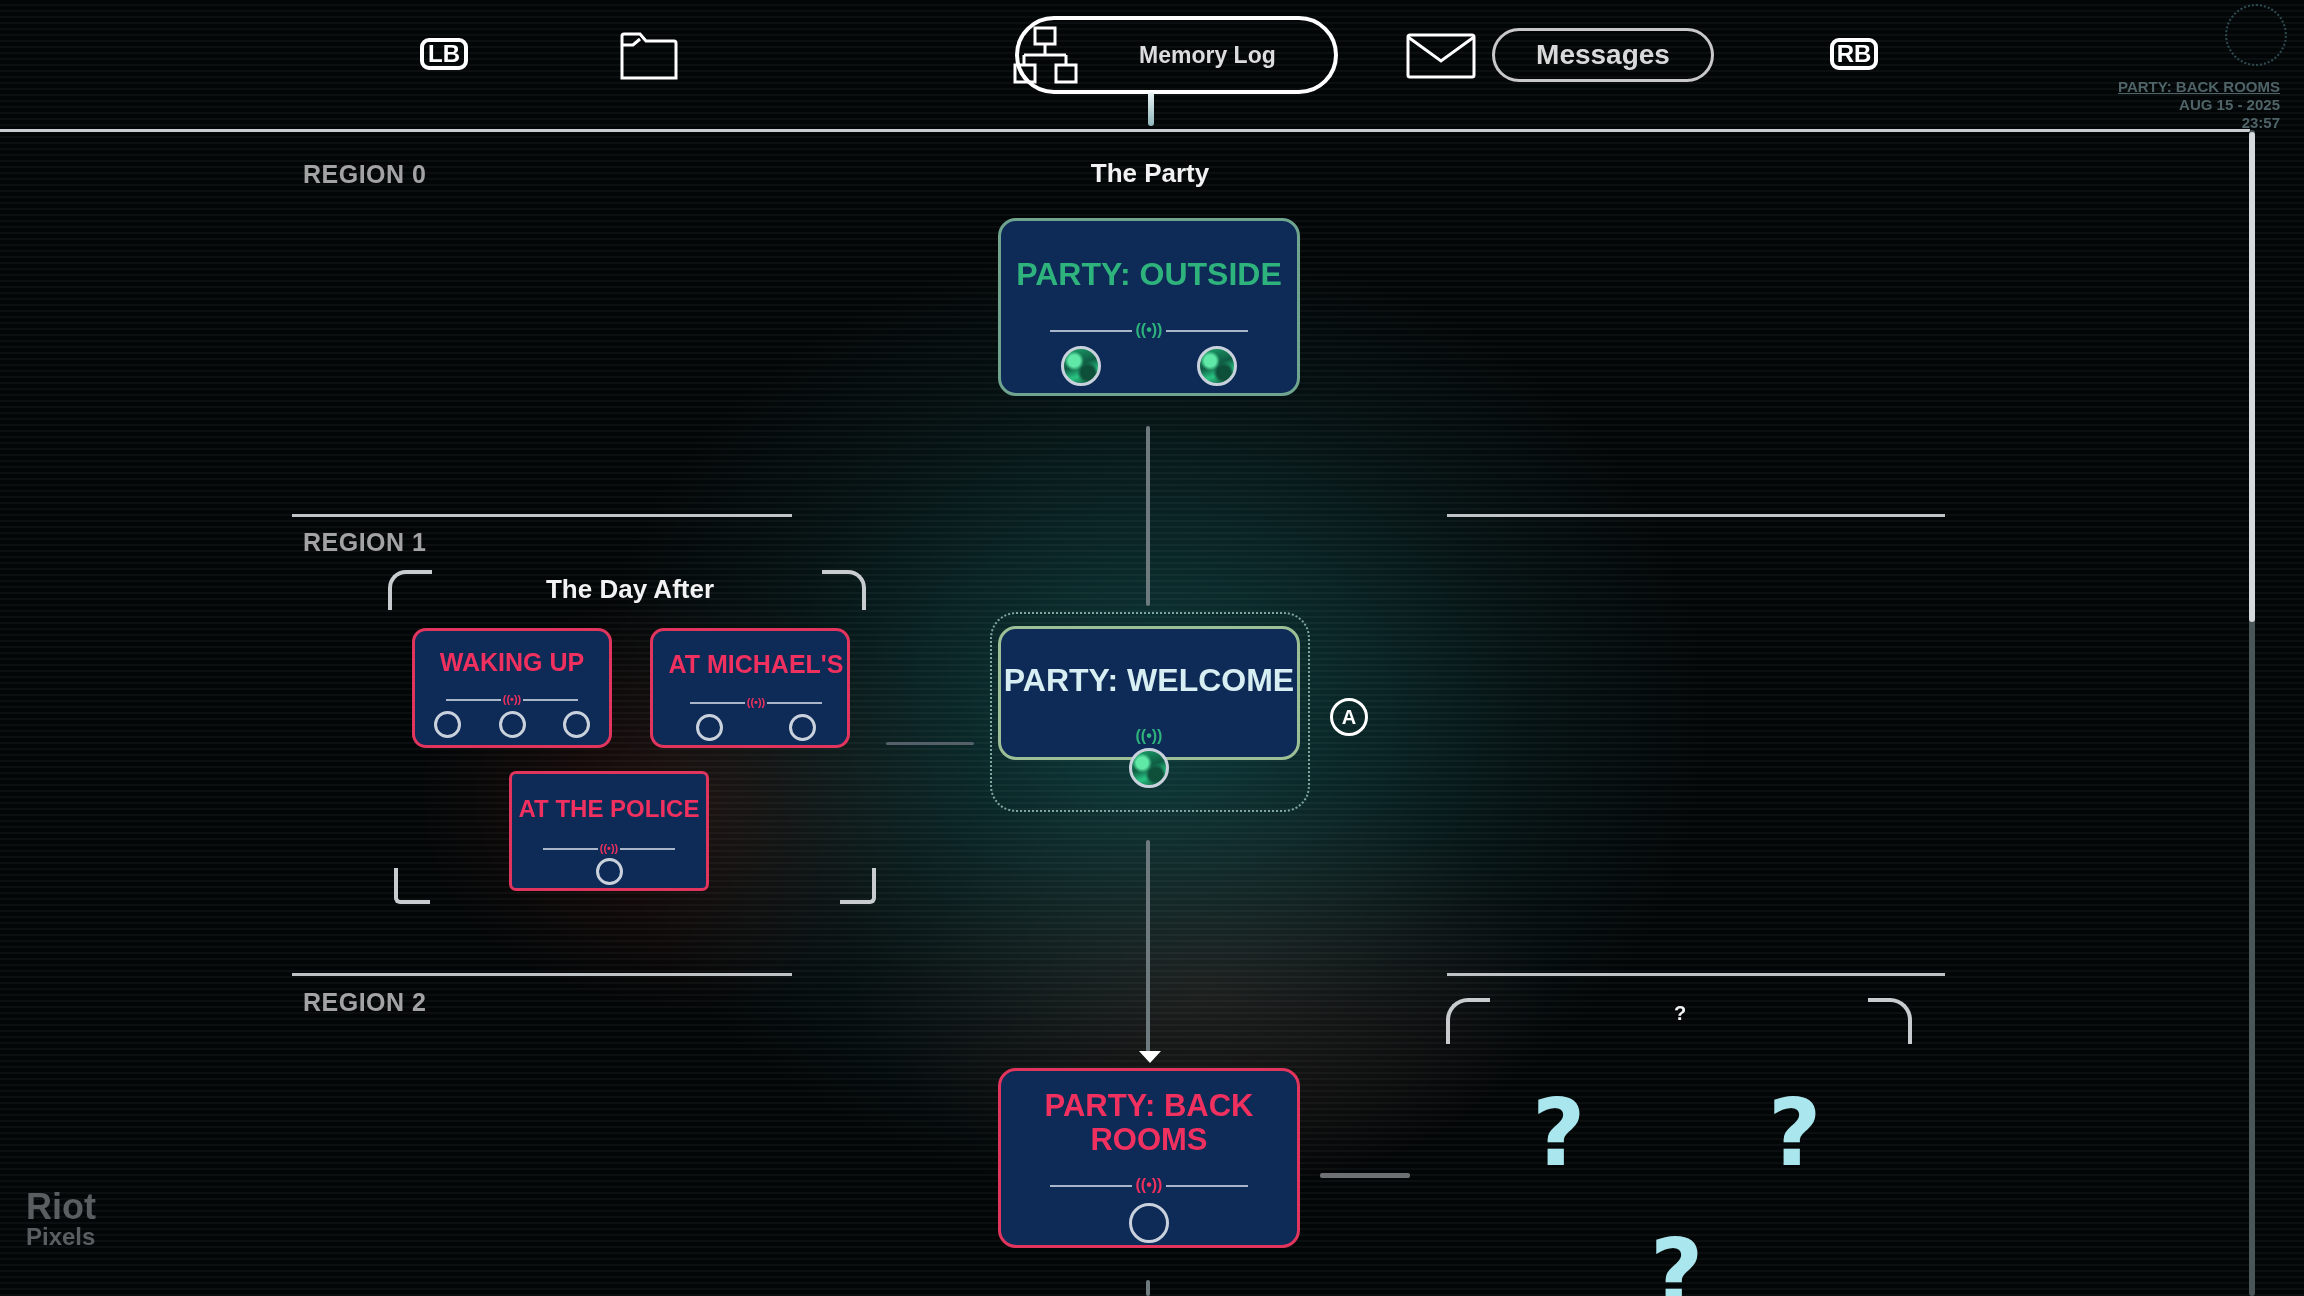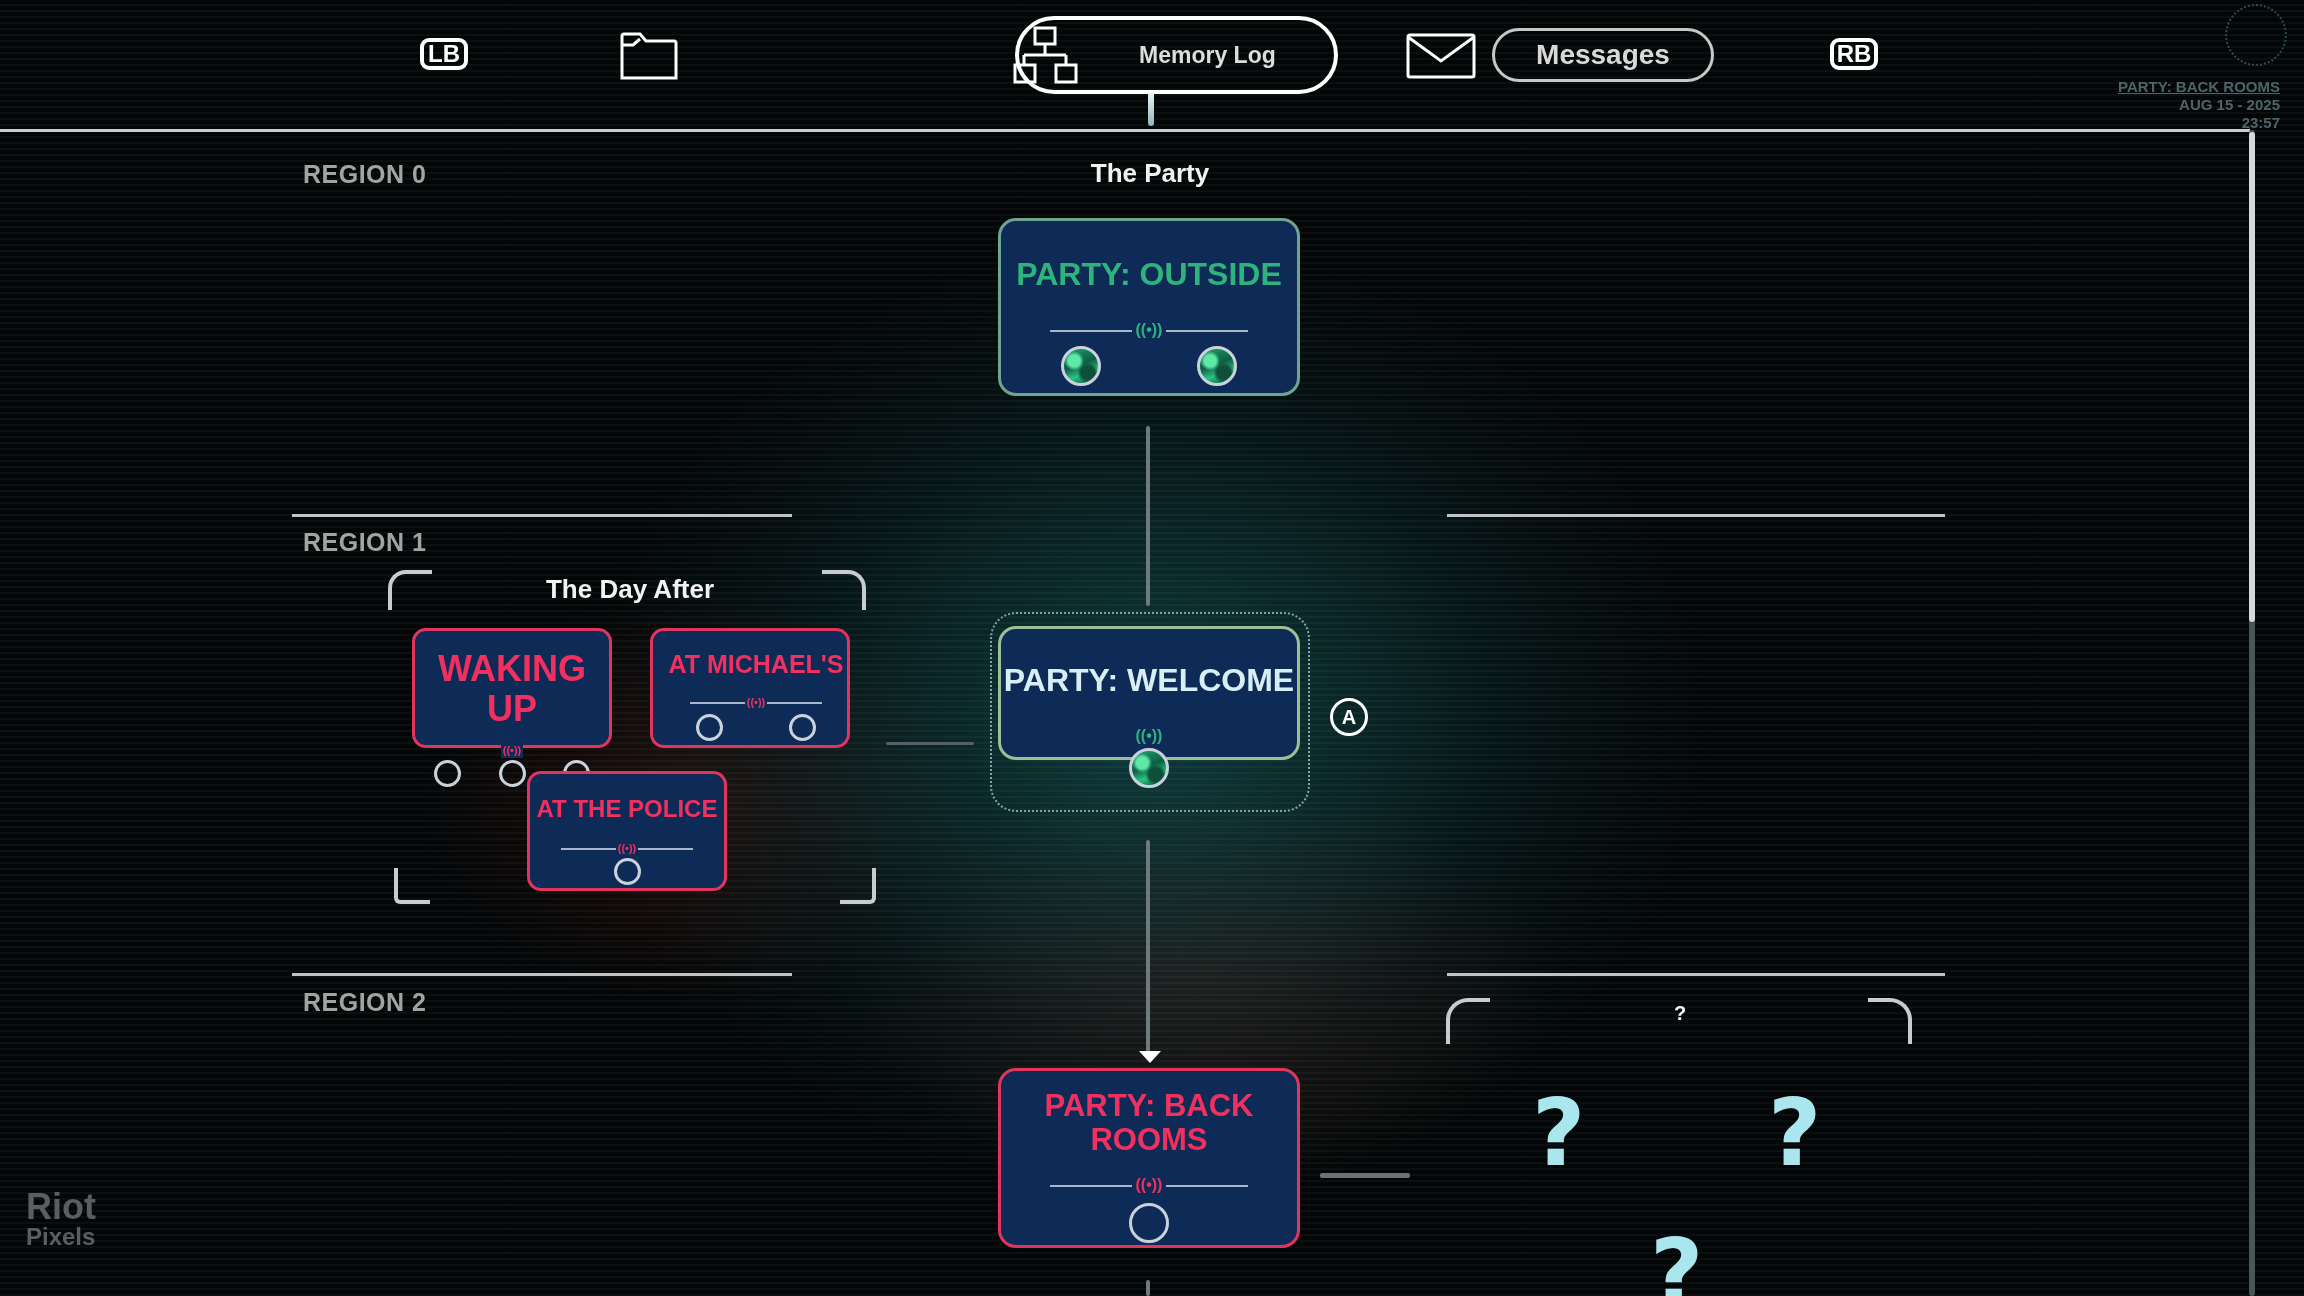--- a/index.html
+++ b/index.html
@@ -178,21 +178,21 @@
   </div>
 </div>
 
 <div class="bracket" style="left:388px; top:570px; border-top-width:4px; border-left-width:4px; border-top-left-radius:18px;"></div>
 <div class="bracket" style="left:822px; top:570px; border-top-width:4px; border-right-width:4px; border-top-right-radius:18px;"></div>
 <div class="bracket" style="left:394px; top:868px; border-bottom-width:4px; border-left-width:4px; border-bottom-left-radius:6px; width:32px; height:32px;"></div>
 <div class="bracket" style="left:840px; top:868px; border-bottom-width:4px; border-right-width:4px; border-bottom-right-radius:6px; width:32px; height:32px;"></div>
 <div class="group-title" style="left:480px; top:574px; width:300px;">The Day After</div>
 
 <div class="node red" style="left:412px; top:628px; width:200px; height:120px; border-radius:14px;">
-  <div class="title" style="font-size:36px; margin-top:18px;">WAKING UP</div>
+  <div class="title" style="font-size:25px; margin-top:18px;">WAKING UP</div>
   <div class="divider" style="width:132px; margin-top:22px;">
     <span class="signal" style="color:#f0305e; font-size:11px; width:22px; top:-8px; height:16px;">((•))</span>
   </div>
   <div class="dots" style="width:156px; margin-top:10px;">
     <div class="dot" style="width:27px;height:27px;"></div>
     <div class="dot" style="width:27px;height:27px;"></div>
     <div class="dot" style="width:27px;height:27px;"></div>
   </div>
 </div>
 
@@ -200,21 +200,21 @@
   <div class="title" style="font-size:25px; margin-top:20px; white-space:nowrap;">AT MICHAEL'S</div>
   <div class="divider" style="width:132px; margin-top:23px;">
     <span class="signal" style="color:#f0305e; font-size:11px; width:22px; top:-8px; height:16px;">((•))</span>
   </div>
   <div class="dots" style="width:120px; margin-top:10px;">
     <div class="dot" style="width:27px;height:27px;"></div>
     <div class="dot" style="width:27px;height:27px;"></div>
   </div>
 </div>
 
-<div class="node red" style="left:527px; top:771px; width:200px; height:120px; border-radius:14px;">
+<div class="node red" style="left:509px; top:771px; width:200px; height:120px; border-radius:7px;">
   <div class="title" style="font-size:24px; margin-top:22px; white-space:nowrap;">AT THE POLICE</div>
   <div class="divider" style="width:132px; margin-top:26px;">
     <span class="signal" style="color:#f0305e; font-size:11px; width:22px; top:-8px; height:16px;">((•))</span>
   </div>
   <div class="dots" style="justify-content:center; margin-top:8px;">
     <div class="dot" style="width:27px;height:27px;"></div>
   </div>
 </div>
 
 <div class="bracket" style="left:1446px; top:998px; border-top-width:4px; border-left-width:4px; border-top-left-radius:22px; height:42px;"></div>

